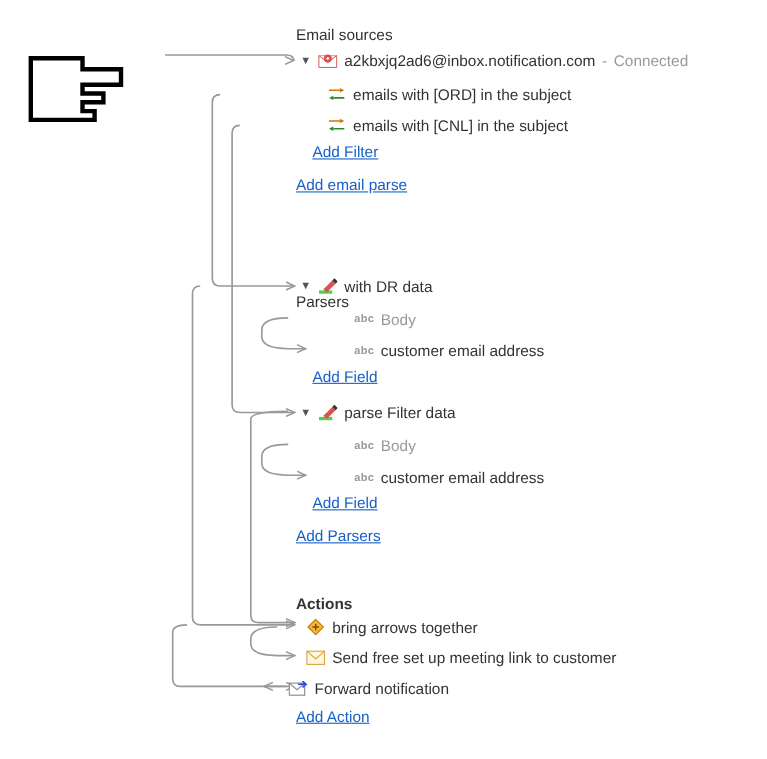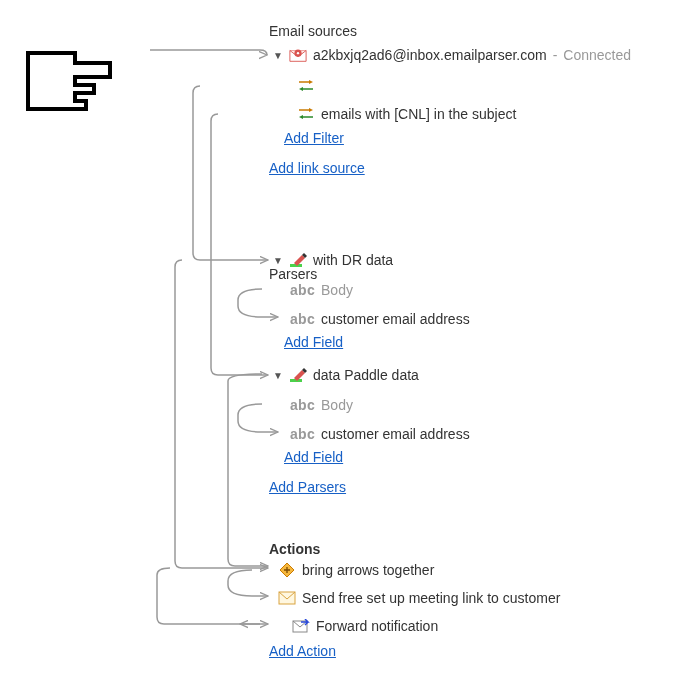--- a/index.html
+++ b/index.html
@@ -46,24 +46,25 @@
       cursor: pointer;
     }
     .icon-wrap {
       width: 18px;
       height: 18px;
       display: inline-flex;
       align-items: center;
       justify-content: center;
     }
     .abc {
-      font-size: 14px;
+      font-size: 10px;
       font-weight: bold;
       color: #999;
       letter-spacing: 0.3px;
+      margin-left: 32px;
     }
     .muted {
       color: #999;
     }
     .link {
       color: #1760c6;
       text-decoration: underline;
       cursor: pointer;
       font-size: 14px;
     }
@@ -122,51 +123,52 @@
   <div class="row" style="left:273px; top:44px;">
     <span class="expander">▼</span>
     <span class="icon-wrap">
       <svg width="20" height="16" viewBox="0 0 20 16">
         <path d="M 1 3 L 19 3 L 19 15 L 1 15 Z" fill="#fff" stroke="#d9534f" stroke-width="1"></path>
         <path d="M 1 3 L 10 10 L 19 3" fill="#ffe9e6" stroke="#d9534f" stroke-width="1"></path>
         <circle cx="10" cy="6" r="4" fill="#d9534f"></circle>
         <circle cx="10" cy="6" r="1.3" fill="#fff"></circle>
       </svg>
     </span>
-    <span>a2kbxjq2ad6@inbox.emailparser.com</span>
+    <span>a2kbxjq2ad6@inbox.notification.com</span>
     <span class="muted">-</span>
     <span class="muted">Connected</span>
   </div>
 
   <div class="row" style="left:297px; top:75px;">
     <span class="icon-wrap">
       <svg width="16" height="14" viewBox="0 0 16 14">
         <path d="M 1 3 L 11 3" stroke="#c97a00" stroke-width="1.5"></path>
         <path d="M 11 1 L 15 3 L 11 5 Z" fill="#c97a00"></path>
         <path d="M 15 10 L 5 10" stroke="#2a8a2a" stroke-width="1.5"></path>
         <path d="M 5 8 L 1 10 L 5 12 Z" fill="#2a8a2a"></path>
       </svg>
     </span>
+    <span>emails with [ORD] in the subject</span>
   </div>
 
   <div class="row" style="left:297px; top:103px;justify-content:center;">
     <span class="icon-wrap">
       <svg width="16" height="14" viewBox="0 0 16 14">
         <path d="M 1 3 L 11 3" stroke="#c97a00" stroke-width="1.5"></path>
         <path d="M 11 1 L 15 3 L 11 5 Z" fill="#c97a00"></path>
         <path d="M 15 10 L 5 10" stroke="#2a8a2a" stroke-width="1.5"></path>
         <path d="M 5 8 L 1 10 L 5 12 Z" fill="#2a8a2a"></path>
       </svg>
     </span>
     <span>emails with [CNL] in the subject</span>
   </div>
 
   <span class="link" style="position:absolute; left:284px; top:130px;">Add Filter</span>
 
-  <span class="link" style="position:absolute; left:269px; top:160px;">Add link source</span>
+  <span class="link" style="position:absolute; left:269px; top:160px;">Add email parse</span>
 
   <div class="section-title" style="left:269px; top:226px;margin-top:40px;">Parsers</div>
 
   <div class="row" style="left:273px; top:249px;">
     <span class="expander">▼</span>
     <span class="icon-wrap">
       <svg width="18" height="16" viewBox="0 0 18 16">
         <rect x="1" y="12" width="12" height="3" fill="#4bd14b"></rect>
         <path d="M 5 11 L 13 3 L 16 6 L 8 14 Z" fill="#d9534f"></path>
         <path d="M 13 3 L 15 1 L 18 4 L 16 6 Z" fill="#333"></path>
@@ -189,21 +191,21 @@
 
   <div class="row" style="left:273px; top:364px;">
     <span class="expander">▼</span>
     <span class="icon-wrap">
       <svg width="18" height="16" viewBox="0 0 18 16">
         <rect x="1" y="12" width="12" height="3" fill="#4bd14b"></rect>
         <path d="M 5 11 L 13 3 L 16 6 L 8 14 Z" fill="#d9534f"></path>
         <path d="M 13 3 L 15 1 L 18 4 L 16 6 Z" fill="#333"></path>
       </svg>
     </span>
-    <span>data Paddle data</span>
+    <span>parse Filter data</span>
   </div>
 
   <div class="row" style="left:290px; top:394px;">
     <span class="abc">abc</span>
     <span class="muted">Body</span>
   </div>
 
   <div class="row" style="left:290px; top:423px;">
     <span class="abc">abc</span>
     <span>customer email address</span>
@@ -228,21 +230,21 @@
   <div class="row" style="left:278px; top:559px;">
     <span class="icon-wrap">
       <svg width="16" height="16" viewBox="0 0 16 16">
         <path d="M 8 1 L 15 8 L 8 15 L 1 8 Z" fill="#f6b73c" stroke="#c97a00"></path>
         <path d="M 5 8 L 11 8 M 8 5 L 8 11" stroke="#7a4a00" stroke-width="1.3"></path>
       </svg>
     </span>
     <span>bring arrows together</span>
   </div>
 
-  <div class="row" style="left:292px; top:615px;">
+  <div class="row" style="left:262px; top:615px;">
     <span class="icon-wrap">
       <svg width="18" height="14" viewBox="0 0 18 14">
         <rect x="1" y="2" width="14" height="11" fill="#fff" stroke="#888"></rect>
         <path d="M 1 2 L 8 8 L 15 2" fill="none" stroke="#888"></path>
         <path d="M 9 3 L 16 3 L 13 0 M 16 3 L 13 6" fill="none" stroke="#2a4ad9" stroke-width="1.5"></path>
       </svg>
     </span>
     <span>Forward notification</span>
   </div>
 

